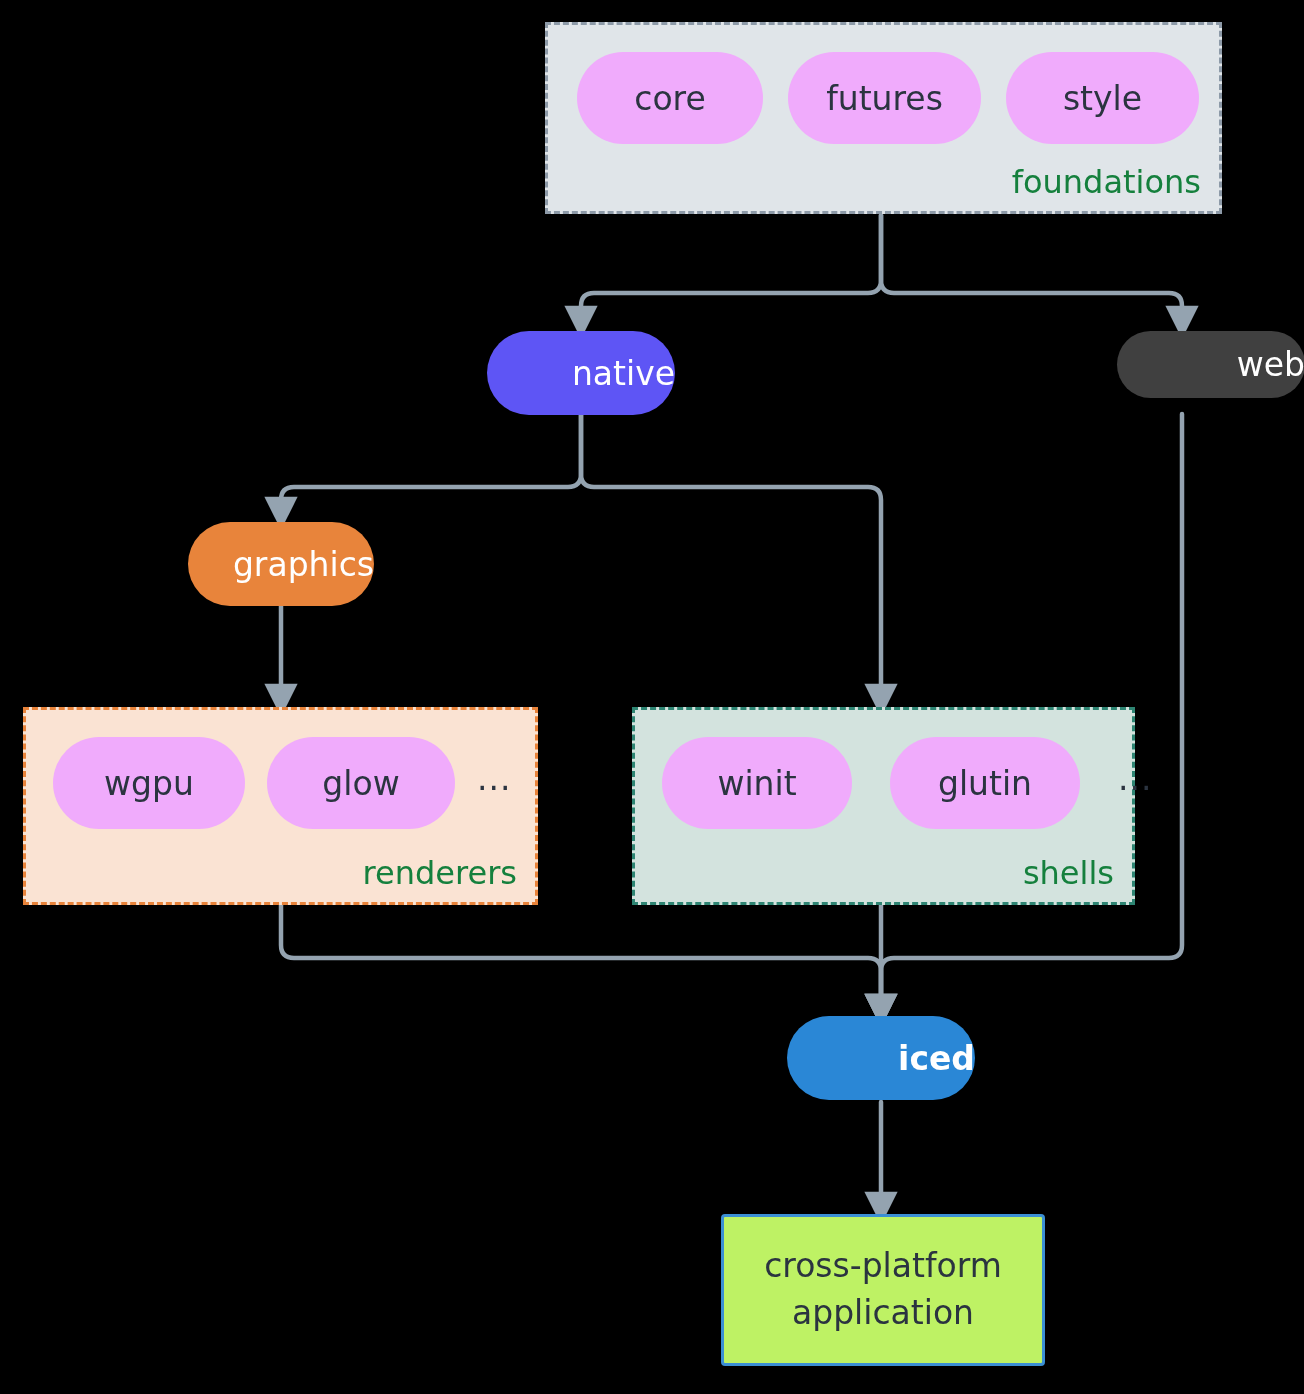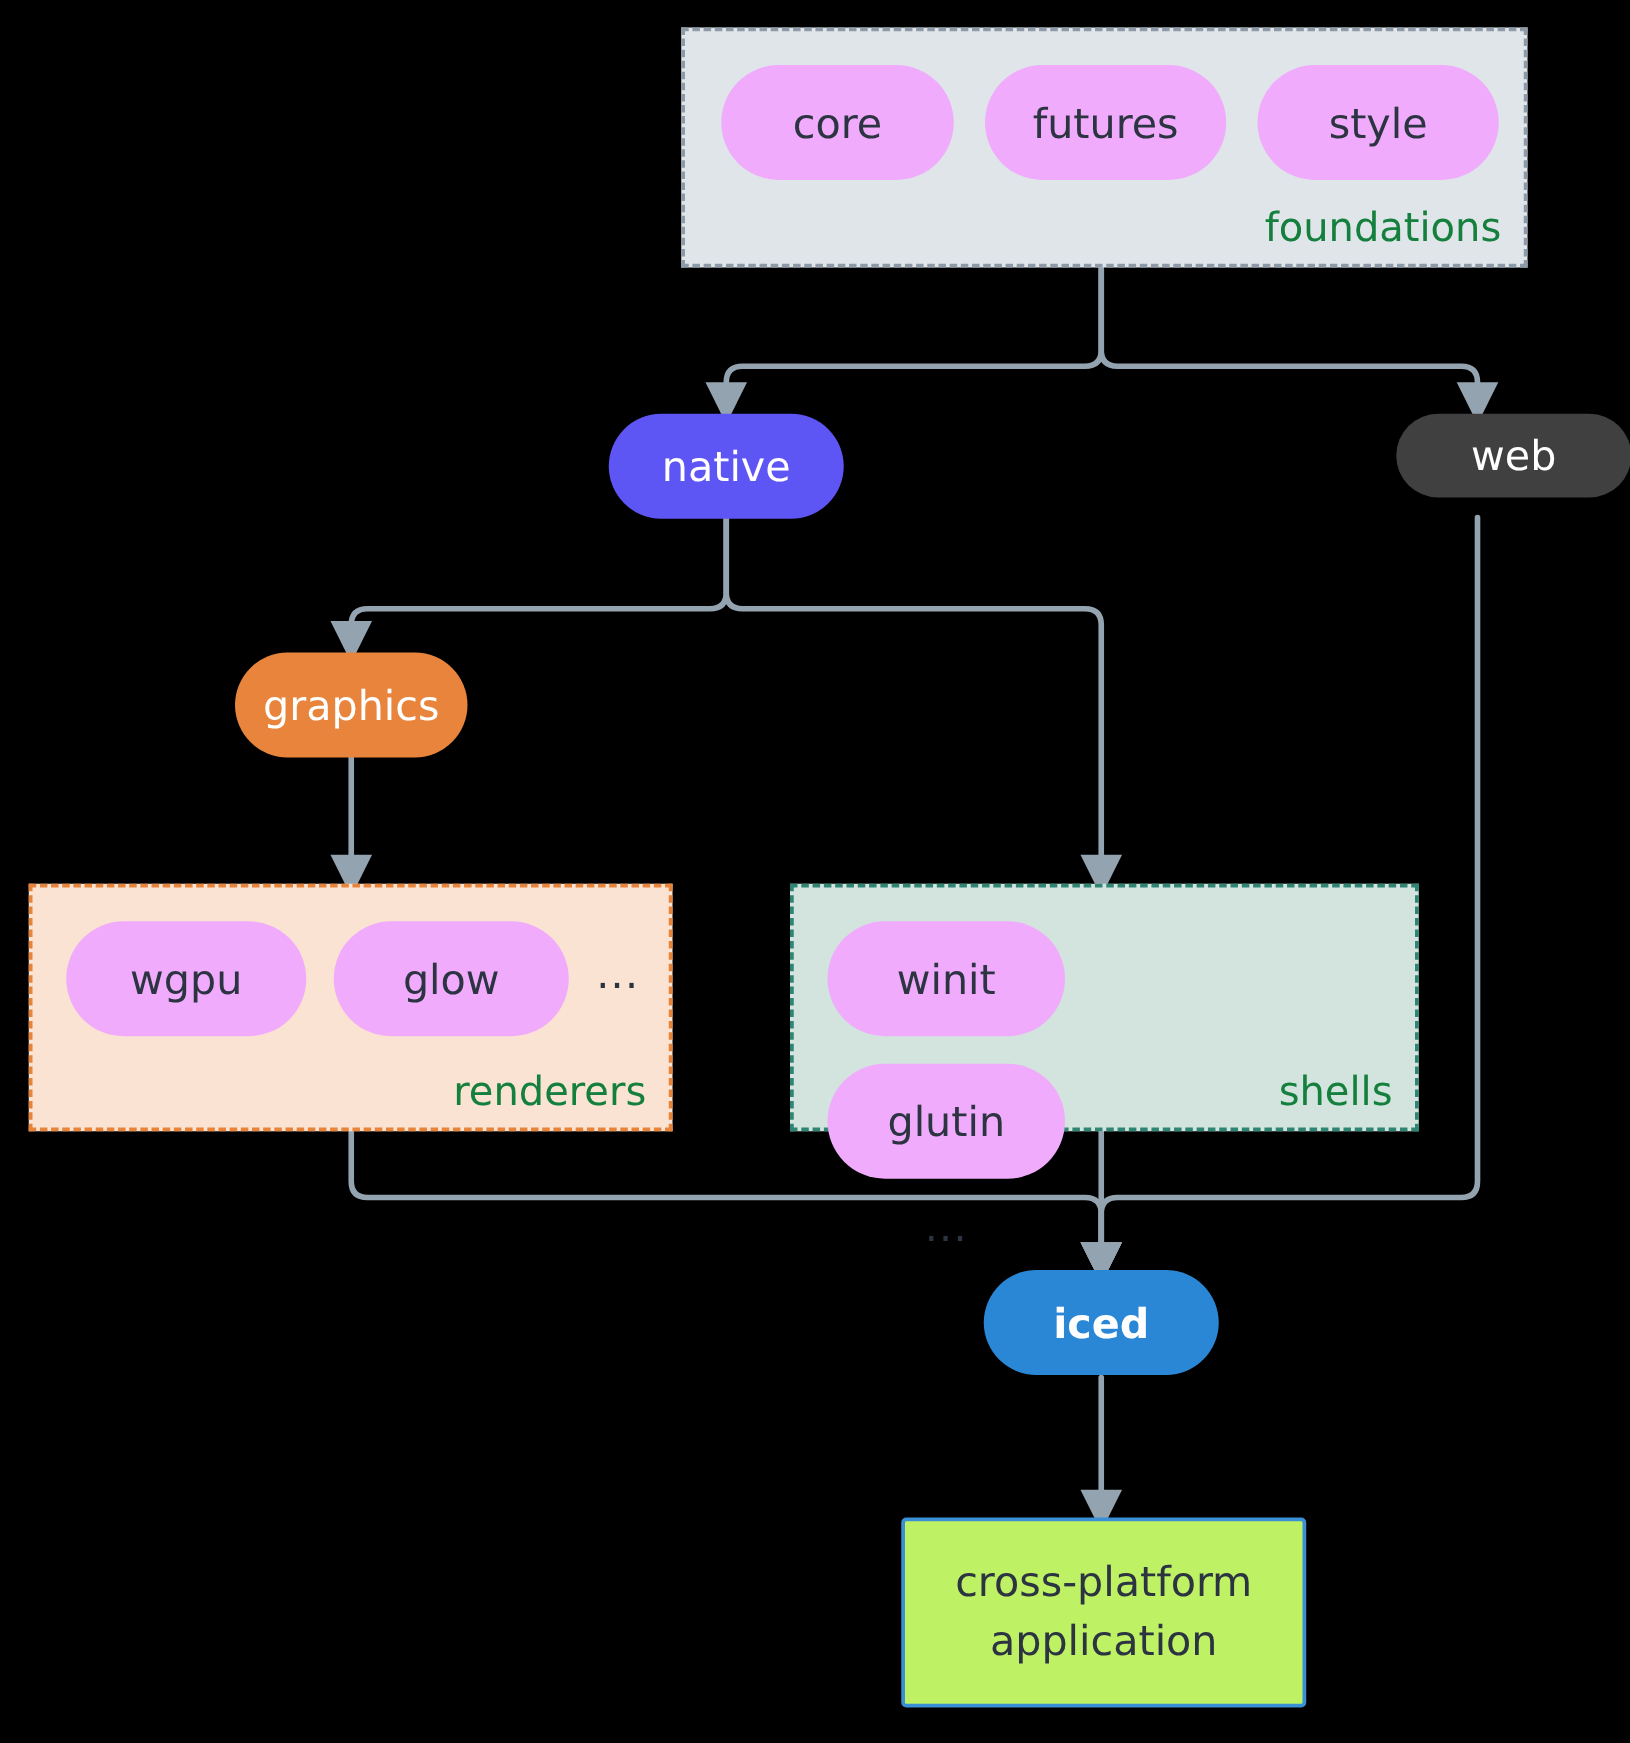--- a/index.html
+++ b/index.html
@@ -58,21 +58,21 @@
     bottom: 10px;
     color: #15803d;
     font-size: 32px;
     white-space: nowrap;
   }
   .node-pill {
     position: absolute;
     border-radius: 999px;
     display: flex;
     align-items: center;
-    justify-content: center;
+    justify-content: flex-end;
     color: #ffffff;
     font-size: 33px;
     box-sizing: border-box;
   }
   .rect-node {
     position: absolute;
     box-sizing: border-box;
     display: flex;
     flex-direction: column;
     align-items: center;
@@ -167,21 +167,21 @@
       <div class="pill-white" style="width:188px; height:92px;">
         <span>glow</span>
       </div>
       <div class="ellipsis">...</div>
     </div>
     <div class="group-label">renderers</div>
   </div>
 
   <div class="group-box" style="left:632px; top:707px; width:503px; height:198px;
               background:#d3e3de; border-color:#2e8573;">
-    <div class="group-pills" style="left:27px; top:27px; gap:22px;flex-direction:column;">
+    <div class="group-pills" style="left:27px; top:27px; gap:38px;">
       <div class="pill-white" style="width:190px; height:92px;">
         <span>winit</span>
       </div>
       <div class="pill-white" style="width:190px; height:92px;">
         <span>glutin</span>
       </div>
       <div class="ellipsis">...</div>
     </div>
     <div class="group-label">shells</div>
   </div>

